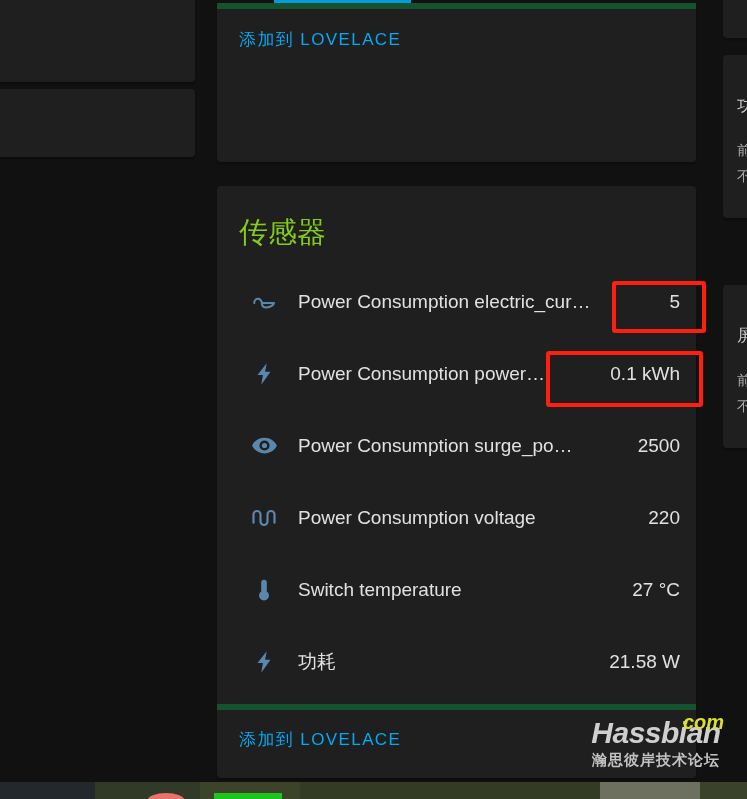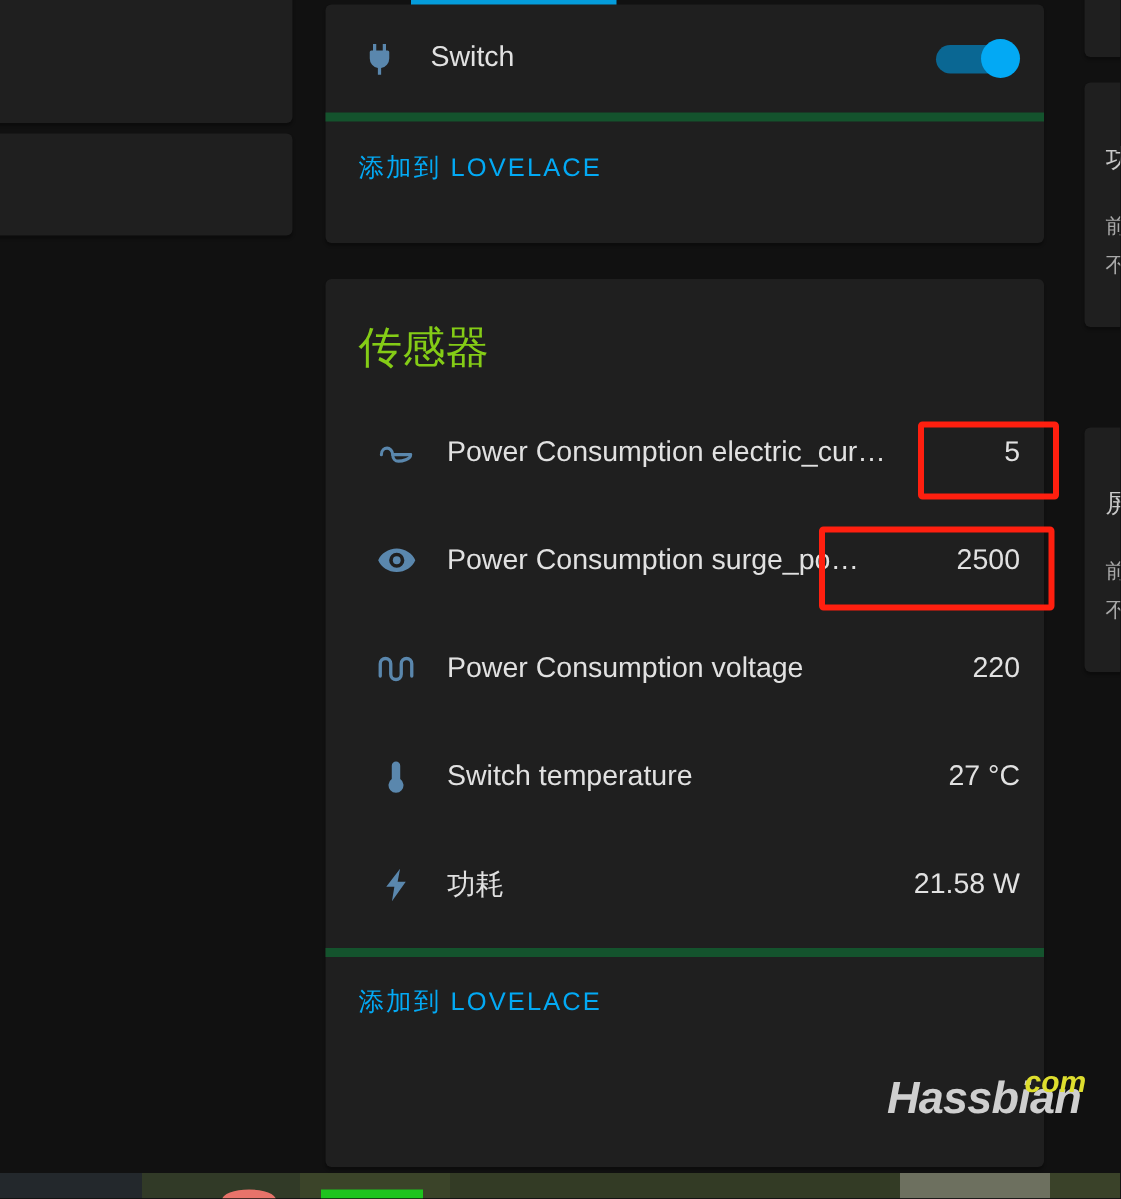--- a/index.html
+++ b/index.html
@@ -255,32 +255,20 @@
 
   <div class="card card-right-c">
     <span class="clip-text" style="top:42px;">屏</span>
     <span class="clip-text small" style="top:88px;">前</span>
     <span class="clip-text small" style="top:114px;">不</span>
   </div>
 
   <div class="tab-underline"></div>
 
   <div class="card card-switch">
-    <div class="row">
-      <div class="row-icon">
-        <svg width="26" height="26" viewBox="0 0 24 24" fill="#5a87ad">
-          <path d="M16 7V3h-2v4h-4V3H8v4H7a1 1 0 0 0-1 1v4a6 6 0 0 0 5 5.91V22h2v-4.09A6 6 0 0 0 18 12V8a1 1 0 0 0-1-1h-1z"></path>
-        </svg>
-      </div>
-      <div class="row-label">Switch</div>
-      <div class="toggle">
-        <div class="toggle-track"></div>
-        <div class="toggle-knob"></div>
-      </div>
-    </div>
     <div class="card-footer">
       <span class="action-link">添加到 LOVELACE</span>
     </div>
   </div>
 
   <div class="card card-sensors">
     <div class="card-title">传感器</div>
 
     <div class="sensor-rows">
 
@@ -288,20 +276,29 @@
         <div class="row-icon">
           <svg width="26" height="26" viewBox="0 0 24 24" fill="none" stroke="#5a87ad" stroke-width="1.9" stroke-linecap="round">
             <path d="M3 13c0-3 2-4 3.5-4S10 10.5 10 13s1.5 4 3.5 4S21 16 21 13"></path>
             <path d="M10 13h11"></path>
           </svg>
         </div>
         <div class="row-label">Power Consumption electric_cur…</div>
         <div class="row-value">5</div>
       </div>
 
+      <div class="row">
+        <div class="row-icon">
+          <svg width="26" height="26" viewBox="0 0 24 24" fill="#5a87ad">
+            <path d="M14.5 2 6 13h5l-1.5 9L18 10h-5l1.5-8z"></path>
+          </svg>
+        </div>
+        <div class="row-label">Power Consumption power…</div>
+        <div class="row-value">0.1 kWh</div>
+      </div>
 
       <div class="row">
         <div class="row-icon">
           <svg width="27" height="27" viewBox="0 0 24 24" fill="#5a87ad">
             <path d="M12 5c-5 0-9.3 3-11 7 1.7 4 6 7 11 7s9.3-3 11-7c-1.7-4-6-7-11-7zm0 11.5A4.5 4.5 0 1 1 12 7.5a4.5 4.5 0 0 1 0 9z"></path>
             <circle cx="12" cy="12" r="2.3"></circle>
           </svg>
         </div>
         <div class="row-label">Power Consumption surge_po…</div>
         <div class="row-value">2500</div>
@@ -345,19 +342,20 @@
   </div>
 
   <div class="red-box red-box-1"></div>
   <div class="red-box red-box-2"></div>
 
   <div class="watermark">
     <div style="position:relative;">
       <span class="wm-main">Hassbian</span>
       <span class="wm-com">com</span>
     </div>
+    <div class="wm-sub">瀚思彼岸技术论坛</div>
   </div>
 
   <div class="wallpaper"></div>
   <div class="wp-red-dot"></div>
   <div class="wp-green-bar"></div>
 
 </div>
 
 </body></html>

